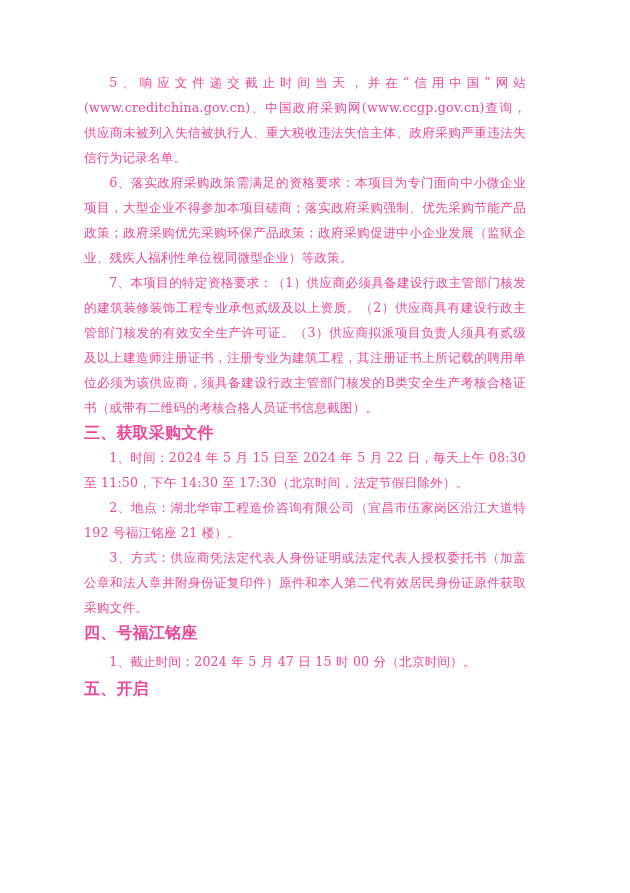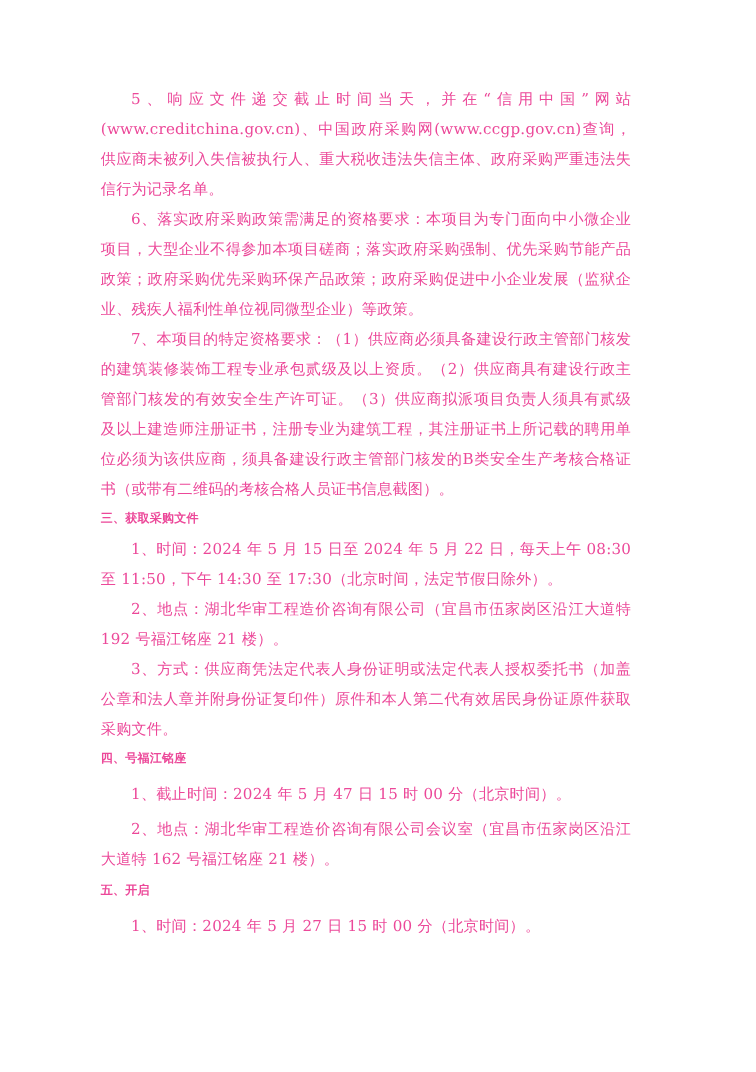--- a/index.html
+++ b/index.html
@@ -9,36 +9,34 @@
     left: 84px;
     top: 70px;
     width: 442px;
     font-family: "DejaVu Serif", "Liberation Serif", serif;
     font-size: 12.6px;
     color: #ec4899;
     line-height: 25px;
     letter-spacing: 0.2px;
   }
   .p { margin: 0; text-align: justify; text-indent: 2em; }
-  .h { margin: 0; font-weight: bold; text-indent: 0; font-size: 10px; font-family: Liberation Serif, serif; }
+  .h { margin: 0; font-weight: bold; text-indent: 0; font-size: 16px; }
   .gap { margin-top: 4px; }
   .gap2 { margin-top: 2px; }
 </style>
 </head>
 <body>
 
 <div class="page">
   <p class="p">5、响应文件递交截止时间当天，并在“信用中国”网站(www.creditchina.gov.cn)、中国政府采购网(www.ccgp.gov.cn)查询，供应商未被列入失信被执行人、重大税收违法失信主体、政府采购严重违法失信行为记录名单。</p>
   <p class="p">6、落实政府采购政策需满足的资格要求：本项目为专门面向中小微企业项目，大型企业不得参加本项目磋商；落实政府采购强制、优先采购节能产品政策；政府采购优先采购环保产品政策；政府采购促进中小企业发展（监狱企业、残疾人福利性单位视同微型企业）等政策。</p>
   <p class="p">7、本项目的特定资格要求：（1）供应商必须具备建设行政主管部门核发的建筑装修装饰工程专业承包贰级及以上资质。（2）供应商具有建设行政主管部门核发的有效安全生产许可证。（3）供应商拟派项目负责人须具有贰级及以上建造师注册证书，注册专业为建筑工程，其注册证书上所记载的聘用单位必须为该供应商，须具备建设行政主管部门核发的B类安全生产考核合格证书（或带有二维码的考核合格人员证书信息截图）。</p>
 
   <h3 class="h">三、获取采购文件</h3>
   <p class="p">1、时间：2024 年 5 月 15 日至 2024 年 5 月 22 日，每天上午 08:30 至 11:50，下午 14:30 至 17:30（北京时间，法定节假日除外）。</p>
   <p class="p">2、地点：湖北华审工程造价咨询有限公司（宜昌市伍家岗区沿江大道特 192 号福江铭座 21 楼）。</p>
   <p class="p">3、方式：供应商凭法定代表人身份证明或法定代表人授权委托书（加盖公章和法人章并附身份证复印件）原件和本人第二代有效居民身份证原件获取采购文件。</p>
 
   <h3 class="h">四、号福江铭座</h3>
   <p class="p gap">1、截止时间：2024 年 5 月 47 日 15 时 00 分（北京时间）。</p>
-  <p class="p gap">2、地点：湖北华审工程造价咨询有限公司会议室（宜昌市伍家岗区沿江大道特 162 号福江铭座 21 楼）。</p>
 
   <h3 class="h gap2">五、开启</h3>
-  <p class="p gap">1、时间：2024 年 5 月 27 日 15 时 00 分（北京时间）。</p>
 </div>
 
 </body></html>

